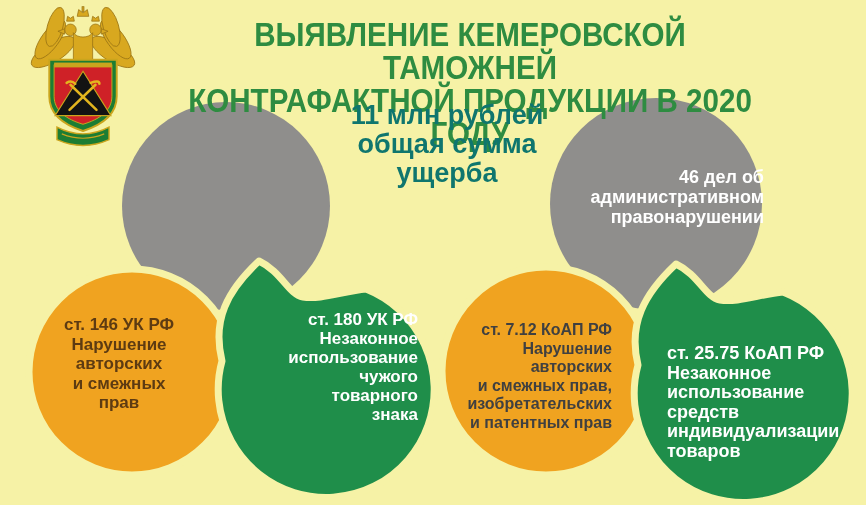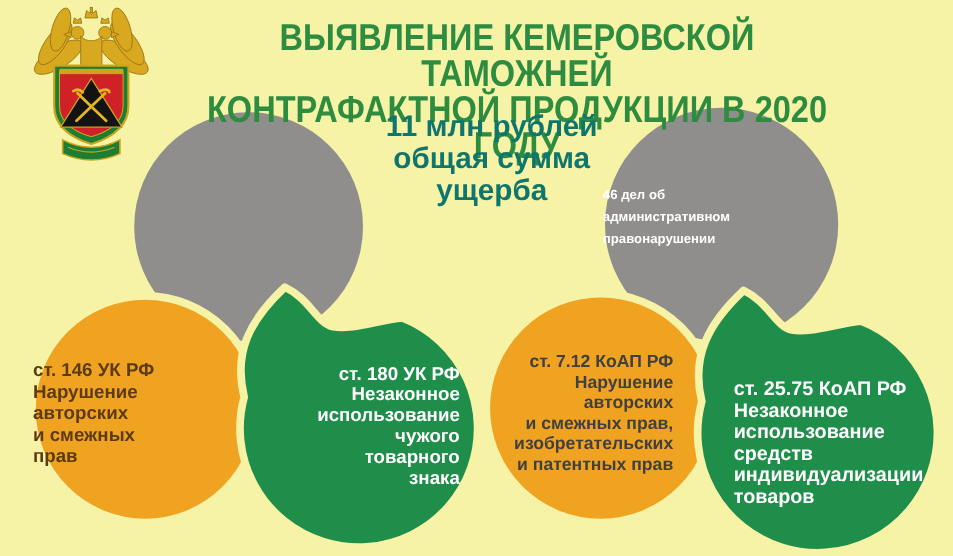--- a/index.html
+++ b/index.html
@@ -23,29 +23,29 @@
     position:absolute; left:130px; top:18px; width:680px; margin:0;
     text-align:center;
     font-size:34px; font-weight:bold; line-height:33px;
     color:#2e8c41;
     transform:scaleX(0.87);
     transform-origin:50% 50%;
   }
 
   .stat-label { position:absolute; font-weight:bold; color:#ffffff; }
   .stat-l { left:118px; top:197px; width:216px; text-align:center; font-size:19px; line-height:22px; }
-  .stat-r { left:548px; top:167px; width:216px; text-align:left; font-size:12px; line-height:20px; }
+  .stat-r { left:548px; top:167px; width:216px; text-align:right; font-size:18px; line-height:20px; }
 
   .center-block { position:absolute; left:322px; top:101px; width:250px; text-align:center; }
   .damage { font-size:27px; font-weight:bold; line-height:29px; color:#0f766e; }
   .units  { font-size:23px; font-weight:normal; line-height:26px; color:#2d2a24; margin-top:4px; }
 
   .art { position:absolute; font-weight:bold; }
-  .art1 { left:30px;  top:327px; width:178px; text-align:left; font-size:17px; line-height:19.5px; color:#5d3b12; }
-  .art2 { left:238px; top:330px; width:180px; text-align:right; font-size:17px; line-height:19px;   color:#ffffff; }
+  .art1 { left:30px;  top:315px; width:178px; text-align:center; font-size:17px; line-height:19.5px; color:#5d3b12; }
+  .art2 { left:238px; top:310px; width:180px; text-align:right; font-size:17px; line-height:19px;   color:#ffffff; }
   .art3 { left:428px; top:321px; width:184px; text-align:right; font-size:16px; line-height:18.5px; color:#404040; }
   .art4 { left:667px; top:344px; width:192px; text-align:left;  font-size:18px; line-height:19.5px; color:#ffffff; }
 </style>
 </head>
 <body>
 
 <div class="stage">
 
   <svg class="shapes" width="866" height="505" viewBox="0 0 866 505">
 

